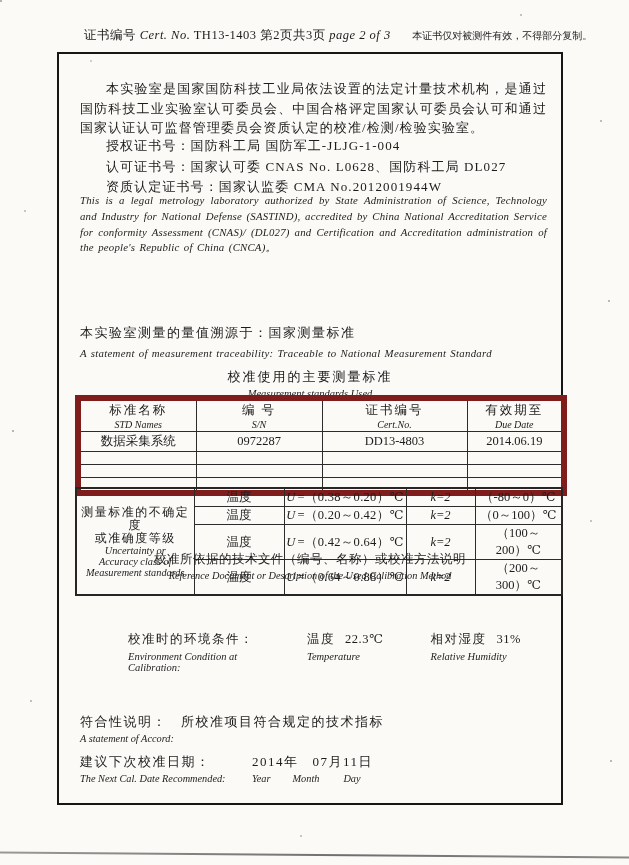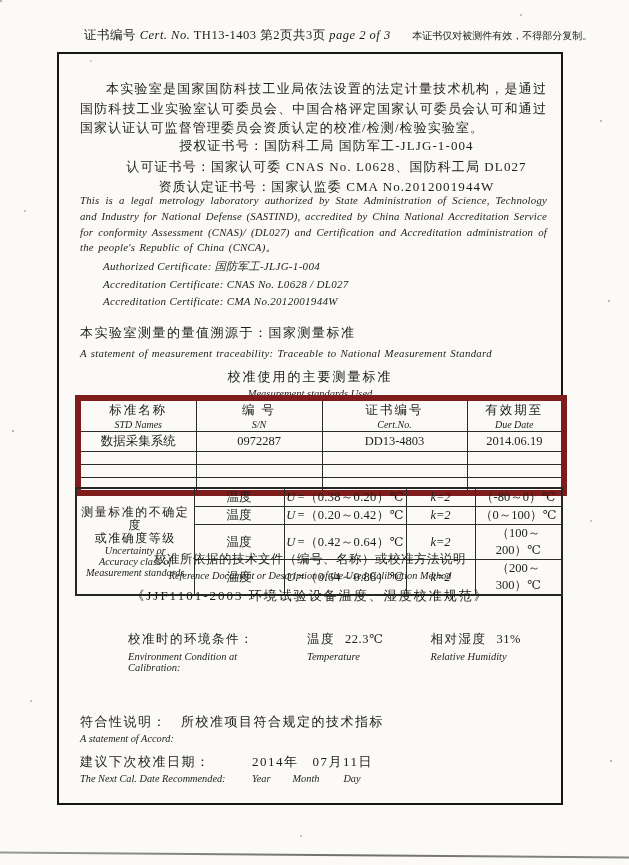--- a/index.html
+++ b/index.html
@@ -19,21 +19,21 @@
   .box{
     position:absolute;left:57px;top:52px;width:502px;height:749px;
     border:2px solid #161616;background:transparent;
   }
   .sec{position:absolute;left:21px;right:14px;}
   .intro-para{
     top:25px;font-size:13px;line-height:19.5px;letter-spacing:1.1px;
     text-align:justify;text-indent:2em;
   }
   .certs-cn{top:82px;font-size:13px;line-height:20.5px;letter-spacing:1.1px;}
-  .certs-cn div{text-indent:2em;white-space:nowrap;text-align:center;}
+  .certs-cn div{text-indent:2em;white-space:nowrap;}
   .en-para{
     top:139px;font-size:10.8px;line-height:15.8px;font-style:italic;
     text-align:justify;word-spacing:1.5px;letter-spacing:.2px;
   }
   .en-certs{top:204px;left:44px;font-size:11px;line-height:17.5px;font-style:italic;letter-spacing:.3px;}
   .trace{top:270px;}
   .trace .cn{font-size:13px;letter-spacing:1.5px;}
   .trace .en{font-size:10.8px;font-style:italic;margin-top:5px;letter-spacing:.3px;word-spacing:1px;}
   .tbl-title{top:314px;left:0;right:0;text-align:center;}
   .tbl-title .cn{font-size:13px;letter-spacing:2px;}
@@ -105,25 +105,20 @@
     <div class="sec intro-para">本实验室是国家国防科技工业局依法设置的法定计量技术机构，是通过国防科技工业实验室认可委员会、中国合格评定国家认可委员会认可和通过国家认证认可监督管理委员会资质认定的校准/检测/检验实验室。</div>
 
     <div class="sec certs-cn">
       <div>授权证书号：国防科工局  国防军工-JLJG-1-004</div>
       <div>认可证书号：国家认可委  CNAS No. L0628、国防科工局  DL027</div>
       <div>资质认定证书号：国家认监委  CMA No.2012001944W</div>
     </div>
 
     <div class="sec en-para">This is a legal metrology laboratory authorized by State Administration of Science, Technology and Industry for National Defense (SASTIND), accredited by China National Accreditation Service for conformity Assessment (CNAS)/    (DL027) and Certification and Accreditation administration of the people's Republic of China (CNCA)。</div>
 
-    <div class="sec en-certs">
-      <div>Authorized Certificate:  国防军工-JLJG-1-004</div>
-      <div>Accreditation Certificate: CNAS No. L0628 / DL027</div>
-      <div>Accreditation Certificate: CMA No.2012001944W</div>
-    </div>
 
     <div class="sec tbl-title">
       <div class="cn">校准使用的主要测量标准</div>
       <div class="en">Measurement standards Used</div>
     </div>
 
     <div class="sec trace">
       <div class="cn">本实验室测量的量值溯源于：国家测量标准</div>
       <div class="en">A statement of measurement traceability: Traceable to National Measurement Standard</div>
     </div>
@@ -220,21 +215,20 @@
         <td class="ucell"><span class="it">U</span><span>=（0.64～0.88）℃</span></td>
         <td class="it">k=2</td>
         <td>（200～300）℃</td>
       </tr>
     </tbody>
       </table>
 
     <div class="sec ref">
       <div class="cn">校准所依据的技术文件（编号、名称）或校准方法说明</div>
       <div class="en">Reference Document or Description of the Used Calibration Method</div>
-      <div class="doc">《JJF1101-2003 环境试验设备温度、湿度校准规范》</div>
     </div>
 
     <div class="sec env">
       <div class="col" style="width:185px">
         <div class="cn">校准时的环境条件：</div>
         <div class="en">Environment Condition at Calibration:</div>
       </div>
       <div class="col" style="width:118px">
         <div class="cn"><span>温度</span><span class="val">22.3℃</span></div>
         <div class="en">Temperature</div>

